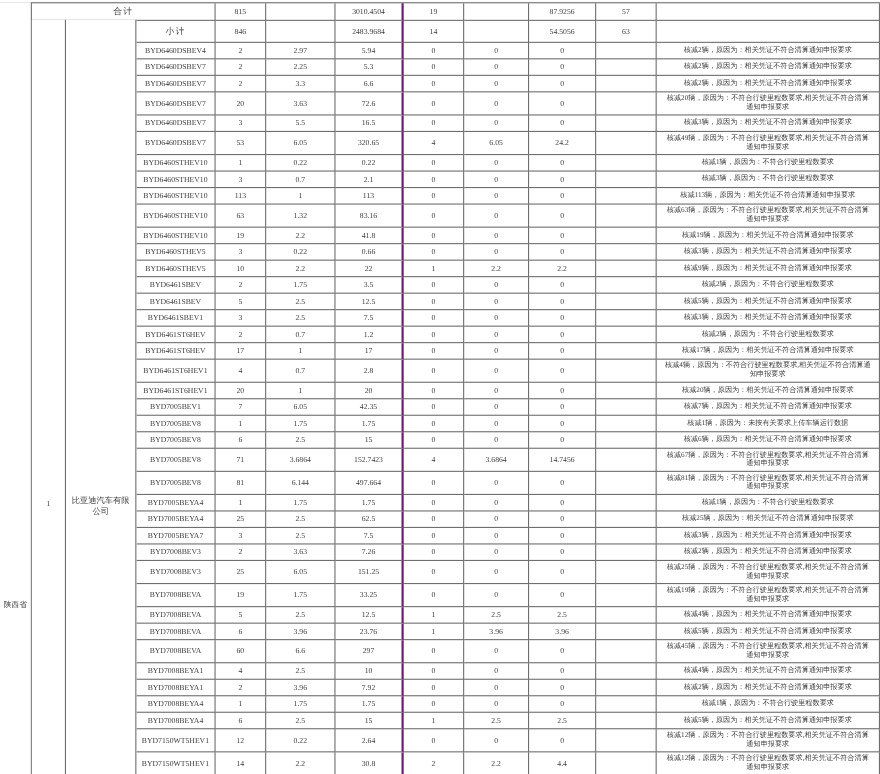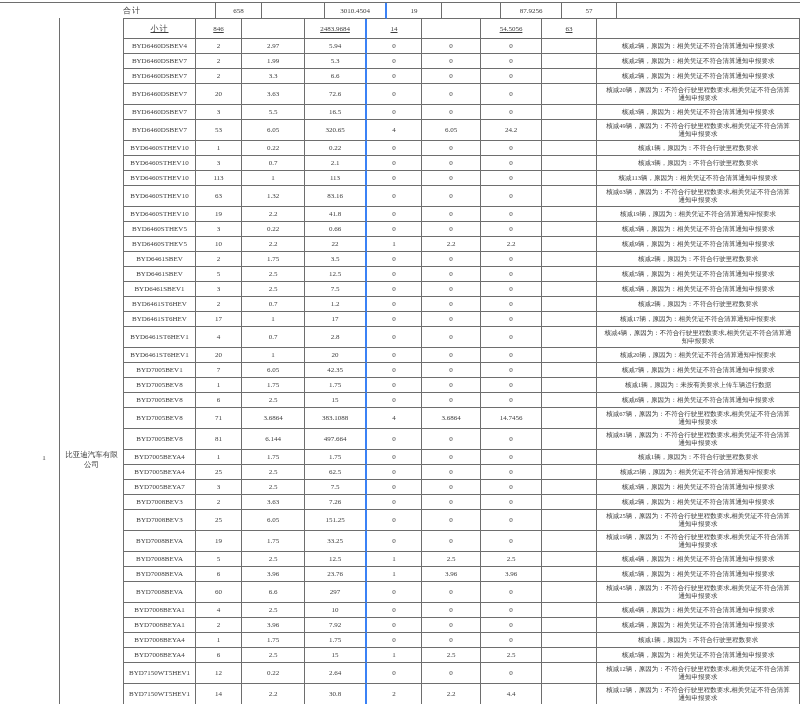--- a/index.html
+++ b/index.html
@@ -1,50 +1,50 @@
 <!DOCTYPE html>
 <html><head>
 <meta charset="utf-8">
 <style>
   html,body{margin:0;padding:0;background:#fff;}
   #stage{position:relative;width:800px;height:704px;background:#fff;overflow:hidden;
          font-family:"Liberation Serif","DejaVu Serif",serif;color:#3d3d3d;}
   #rows{position:absolute;left:0;top:2px;width:800px;border-top:1px solid #6e6e6e;}
   .row{display:grid;box-sizing:border-box;}
   .row.normal{grid-template-columns:29px 31px 64px 72px 46px 63px 62px 55px 59px 61px 55px 203px;}
-  .row.merged{grid-template-columns:29px 167px 46px 63px 62px 55px 59px 61px 55px 203px;margin-left:20px;}
+  .row.merged{grid-template-columns:29px 167px 46px 63px 62px 55px 59px 61px 55px 203px;}
   .r-total{height:16px;}
-  .r-sub{height:20px;text-decoration:underline;}
+  .r-sub{height:20px;}
   .r-single{height:15px;}
   .r-double{height:21px;}
   .cell{box-sizing:border-box;border-right:1px solid #6e6e6e;border-bottom:1px solid #6e6e6e;
         display:flex;align-items:center;justify-content:center;text-align:center;
         font-size:7px;line-height:8px;overflow:hidden;padding:0 1px;}
   .cell.spacer{border-right:none;border-bottom:none;}
-  .cell.thick{border-right:2px solid #3b82f6;}
+  .cell.thick{border-right:2px solid #701a75;}
   .cell.reason{font-size:6.5px;line-height:8px;padding:0 6px;}
   .cell.sumlabel{font-size:8px;letter-spacing:1px;}
   .overlay{position:absolute;box-sizing:border-box;background:#fff;border-right:1px solid #6e6e6e;}
   #ov-province{left:0;top:2px;width:29px;height:702px;}
   #ov-serial{left:29px;top:18px;width:31px;height:686px;}
   #ov-company{left:60px;top:18px;width:64px;height:686px;}
   .ov-label{position:absolute;left:0;right:0;text-align:center;font-size:7px;line-height:9px;color:#3d3d3d;}
   #province-label{top:544px;}
   #serial-label{top:436px;}
   #company-label{top:432px;padding:0 5px;font-size:7.5px;line-height:10px;}
 </style>
 </head>
 <body>
 
 <div id="stage">
   <div id="rows">
       <div class="row merged r-total">
         <div class="cell spacer"></div>
         <div class="cell sumlabel">合计</div>
-        <div class="cell ">658</div>
+        <div class="cell ">815</div>
         <div class="cell "></div>
         <div class="cell thick">3010.4504</div>
         <div class="cell ">19</div>
         <div class="cell "></div>
         <div class="cell ">87.9256</div>
         <div class="cell ">57</div>
         <div class="cell reason"></div>
       </div>
       <div class="row normal r-sub">
         <div class="cell spacer"></div>
@@ -73,21 +73,21 @@
         <div class="cell ">0</div>
         <div class="cell "></div>
         <div class="cell reason">核减2辆，原因为：相关凭证不符合清算通知申报要求</div>
       </div>
       <div class="row normal r-single">
         <div class="cell spacer"></div>
         <div class="cell spacer"></div>
         <div class="cell spacer"></div>
         <div class="cell ">BYD6460DSBEV7</div>
         <div class="cell ">2</div>
-        <div class="cell ">1.99</div>
+        <div class="cell ">2.25</div>
         <div class="cell thick">5.3</div>
         <div class="cell ">0</div>
         <div class="cell ">0</div>
         <div class="cell ">0</div>
         <div class="cell "></div>
         <div class="cell reason">核减2辆，原因为：相关凭证不符合清算通知申报要求</div>
       </div>
       <div class="row normal r-single">
         <div class="cell spacer"></div>
         <div class="cell spacer"></div>
@@ -382,21 +382,21 @@
         <div class="cell "></div>
         <div class="cell reason">核减6辆，原因为：相关凭证不符合清算通知申报要求</div>
       </div>
       <div class="row normal r-double">
         <div class="cell spacer"></div>
         <div class="cell spacer"></div>
         <div class="cell spacer"></div>
         <div class="cell ">BYD7005BEV8</div>
         <div class="cell ">71</div>
         <div class="cell ">3.6864</div>
-        <div class="cell thick">383.1088</div>
+        <div class="cell thick">152.7423</div>
         <div class="cell ">4</div>
         <div class="cell ">3.6864</div>
         <div class="cell ">14.7456</div>
         <div class="cell "></div>
         <div class="cell reason">核减67辆，原因为：不符合行驶里程数要求,相关凭证不符合清算通知申报要求</div>
       </div>
       <div class="row normal r-double">
         <div class="cell spacer"></div>
         <div class="cell spacer"></div>
         <div class="cell spacer"></div>
@@ -615,19 +615,22 @@
         <div class="cell ">2.2</div>
         <div class="cell thick">30.8</div>
         <div class="cell ">2</div>
         <div class="cell ">2.2</div>
         <div class="cell ">4.4</div>
         <div class="cell "></div>
         <div class="cell reason">核减12辆，原因为：不符合行驶里程数要求,相关凭证不符合清算通知申报要求</div>
       </div>
     </div>
 
+  <div class="overlay" id="ov-province">
+    <div class="ov-label" id="province-label">陕西省</div>
+  </div>
   <div class="overlay" id="ov-serial">
     <div class="ov-label" id="serial-label">1</div>
   </div>
   <div class="overlay" id="ov-company">
     <div class="ov-label" id="company-label">比亚迪汽车有限公司</div>
   </div>
 </div>
 
 </body></html>

